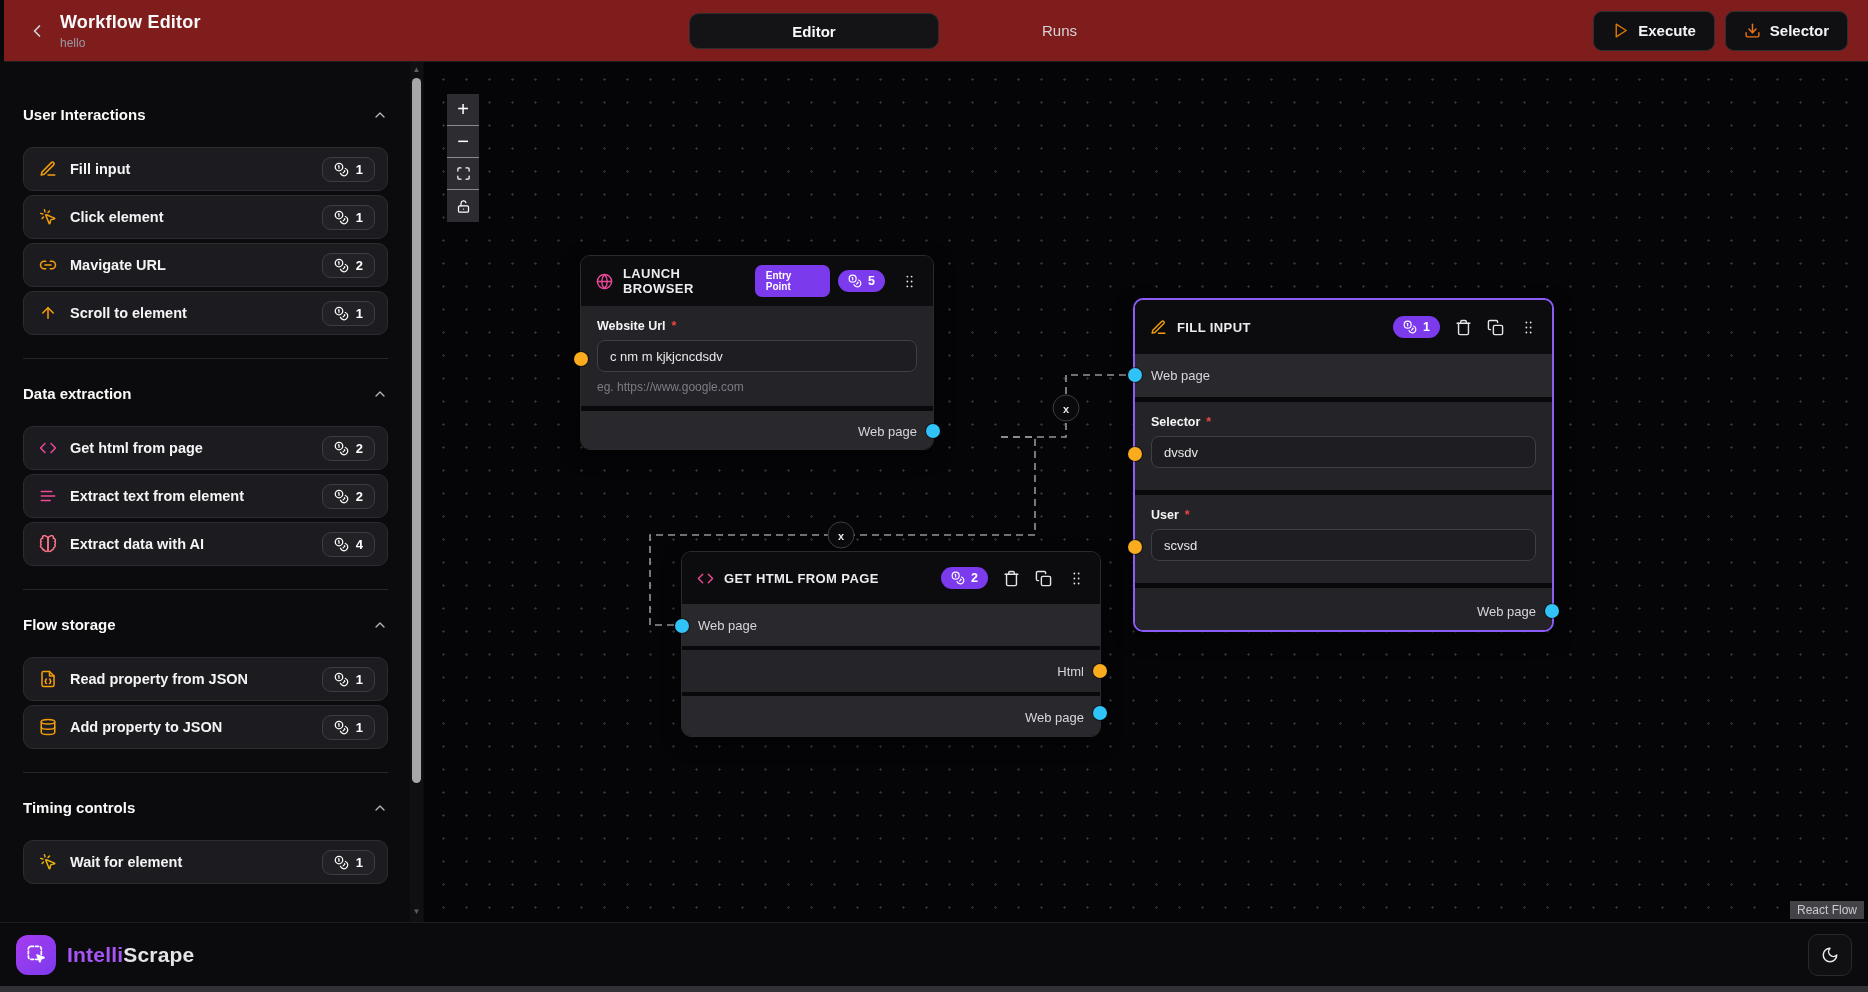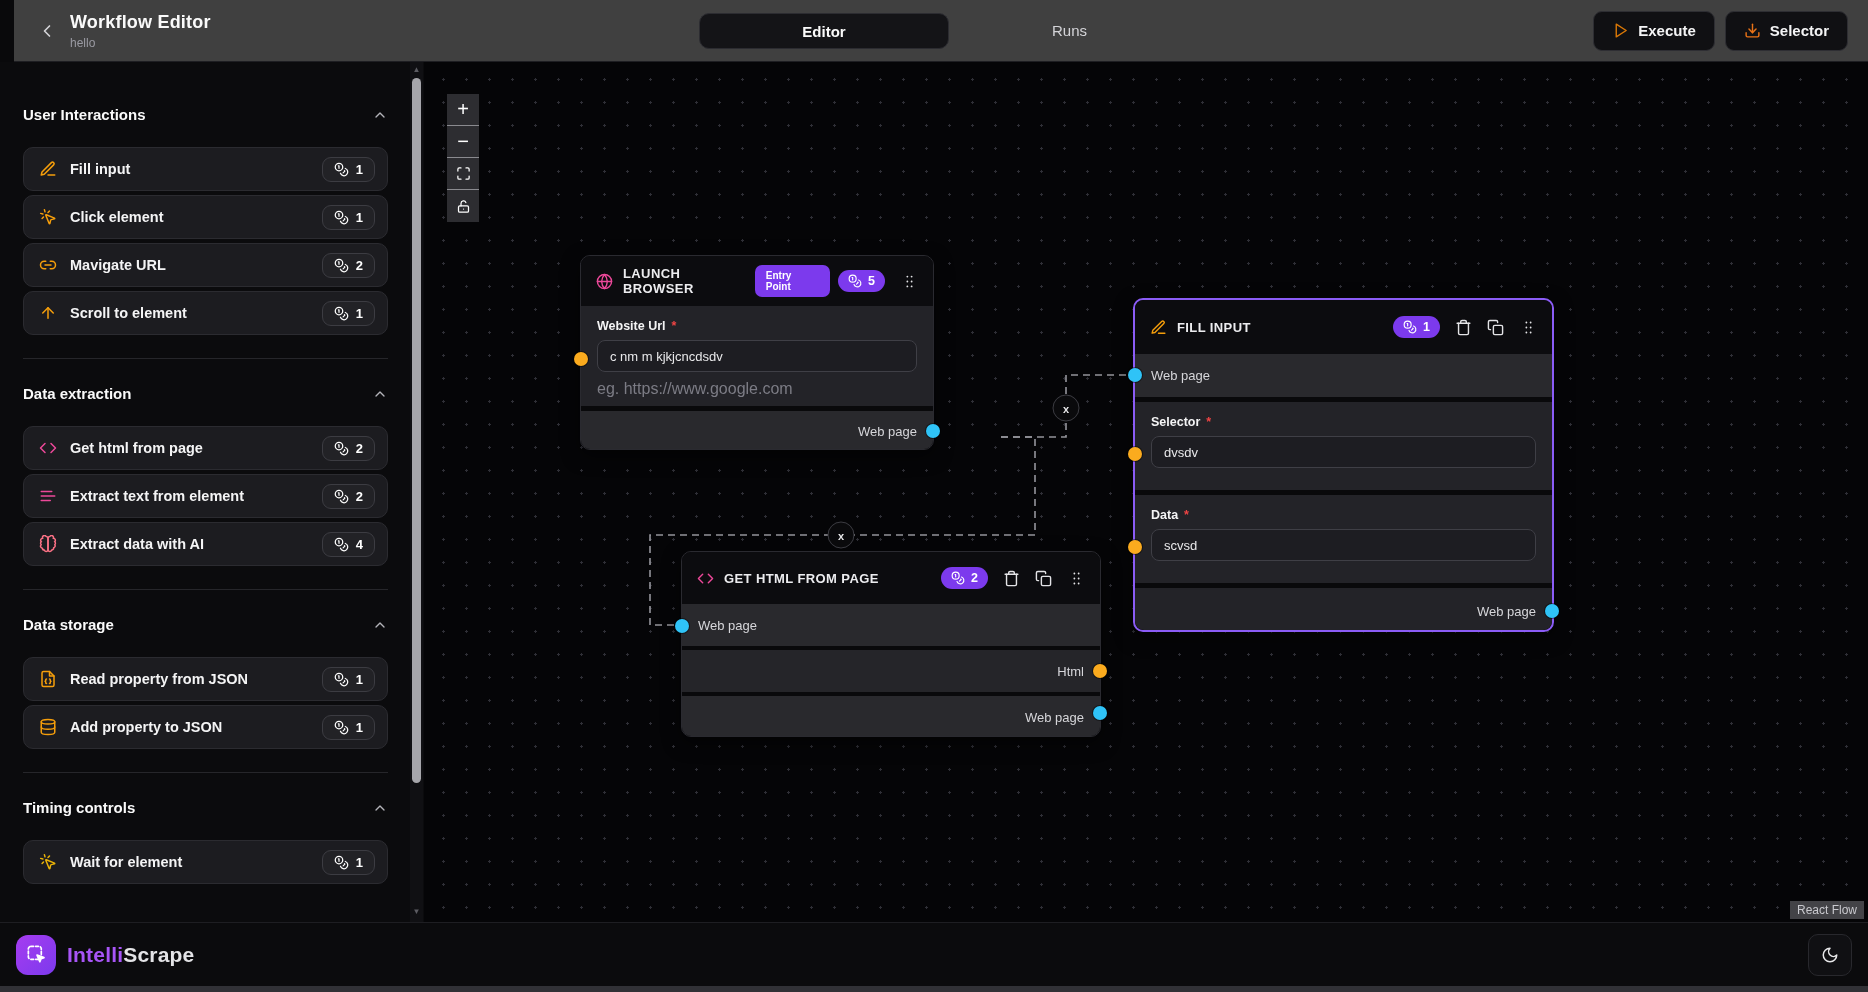--- a/index.html
+++ b/index.html
@@ -4,21 +4,21 @@
 <style>
   * { margin:0; padding:0; box-sizing:border-box; }
   html,body { background:#000; }
   .app {
     position:relative; width:1868px; height:992px; overflow:hidden;
     background:#09090b; font-family:"Liberation Sans", sans-serif; color:#e4e4e7;
   }
   svg.icon { display:block; fill:none; stroke:currentColor; stroke-width:2; stroke-linecap:round; stroke-linejoin:round; }
 
   
-  .hdr { position:absolute; top:0; left:14px; right:0; height:62px; background:#404040;
+  .hdr { position:absolute; top:0; left:4px; right:0; height:62px; background:#7f1d1d;
          border-bottom:1px solid #1e1e22; display:flex; align-items:center; padding:0 20px; z-index:30; }
   .hdr-back { width:26px; height:26px; display:flex; align-items:center; justify-content:center; color:#d4d4d8; cursor:pointer; }
   .hdr-titles { margin-left:10px; }
   .hdr-title { font-size:18px; font-weight:700; color:#fafafa; letter-spacing:.2px; }
   .hdr-sub { font-size:12px; color:#9a9aa2; margin-top:3px; }
   .tab-editor { position:absolute; left:685px; top:13px; width:250px; height:36px; border:1px solid #2c2c31;
                 background:#141417; border-radius:10px; color:#fafafa; font-size:15px; font-weight:600;
                 display:flex; align-items:center; justify-content:center; cursor:pointer; }
   .tab-runs { position:absolute; left:1038px; top:22px; font-size:15px; color:#d4d4d8; cursor:pointer; }
   .hdr-actions { margin-left:auto; display:flex; gap:10px; }
@@ -87,21 +87,21 @@
   .grip { margin-left:16px; cursor:grab; }
   .io-row { height:43px; background:#29292d; display:flex; align-items:center; padding:0 16px;
             font-size:13px; color:#d6d6da; flex:none; }
   .io-row.out { justify-content:flex-end; }
   .n-sep { height:5px; background:#09090b; flex:none; }
   .n-body { background:#232328; padding:13px 16px 0 16px; flex:none; }
   .f-label { font-size:12.5px; font-weight:700; color:#f4f4f5; }
   .req { color:#ef4444; margin-left:6px; }
   .f-input { margin-top:7px; width:100%; height:32px; background:#1d1d22; border:1px solid #3f3f46; border-radius:8px;
              color:#e8e8ea; font-size:13px; padding:0 12px; font-family:"Liberation Sans", sans-serif; outline:none; }
-  .f-helper { font-size:16px; color:#7c7c85; margin-top:8px; }
+  .f-helper { font-size:12px; color:#7c7c85; margin-top:8px; }
   .handle { position:absolute; width:14px; height:14px; border-radius:50%; transform:translate(-50%,-50%);
             box-shadow:0 0 0 1px rgba(0,0,0,.45); cursor:crosshair; z-index:7; }
   .h-cyan { background:#2fc3f7; } .h-orange { background:#fbab1e; }
   .h-left { left:0; } .h-right { left:100%; }
 
   
   .footer { position:absolute; left:0; bottom:6px; right:0; height:64px; background:#0b0b0d;
             border-top:1px solid #1e1e22; display:flex; align-items:center; padding:0 16px; z-index:30; }
   .logo { width:40px; height:40px; border-radius:12px; background:linear-gradient(135deg,#a63cf0,#7c3aed);
           display:flex; align-items:center; justify-content:center; color:#fff; }
@@ -351,21 +351,21 @@
       <span class="s-badge">
           <svg class="icon">
             <use href="#i-coins"></use>
           </svg>
           <span>4</span>
         </span>
     </div>
 
     <hr class="sec-divider">
     <div class="sec-title">
-      <span>Data storage</span>
+      <span>Flow storage</span>
       <svg class="icon">
           <use href="#i-chevron-up"></use>
         </svg>
     </div>
     <div class="s-item">
       <svg class="icon c-orange">
           <use href="#i-file-json"></use>
         </svg>
       <span class="s-label">Read property from JSON</span>
       <span class="s-badge">
@@ -499,21 +499,21 @@
         <div class="io-row">
           <span>Web page</span>
         </div>
         <div class="n-sep"></div>
         <div class="n-body" style="height:88px">
           <div class="f-label"><span>Selector</span><span class="req">*</span></div>
           <input class="f-input" readonly="" value="dvsdv" style="">
         </div>
         <div class="n-sep"></div>
         <div class="n-body" style="height:88px">
-          <div class="f-label"><span>Data</span><span class="req">*</span></div>
+          <div class="f-label"><span>User</span><span class="req">*</span></div>
           <input class="f-input" readonly="" value="scvsd" style="">
         </div>
         <div class="n-sep"></div>
         <div class="io-row out" style="height:46px; background:#232328">
           <span>Web page</span>
         </div>
       </div>
       <div class="handle h-cyan h-left" style="top:75px"></div>
       <div class="handle h-orange h-left" style="top:154px"></div>
       <div class="handle h-orange h-left" style="top:247px"></div>

